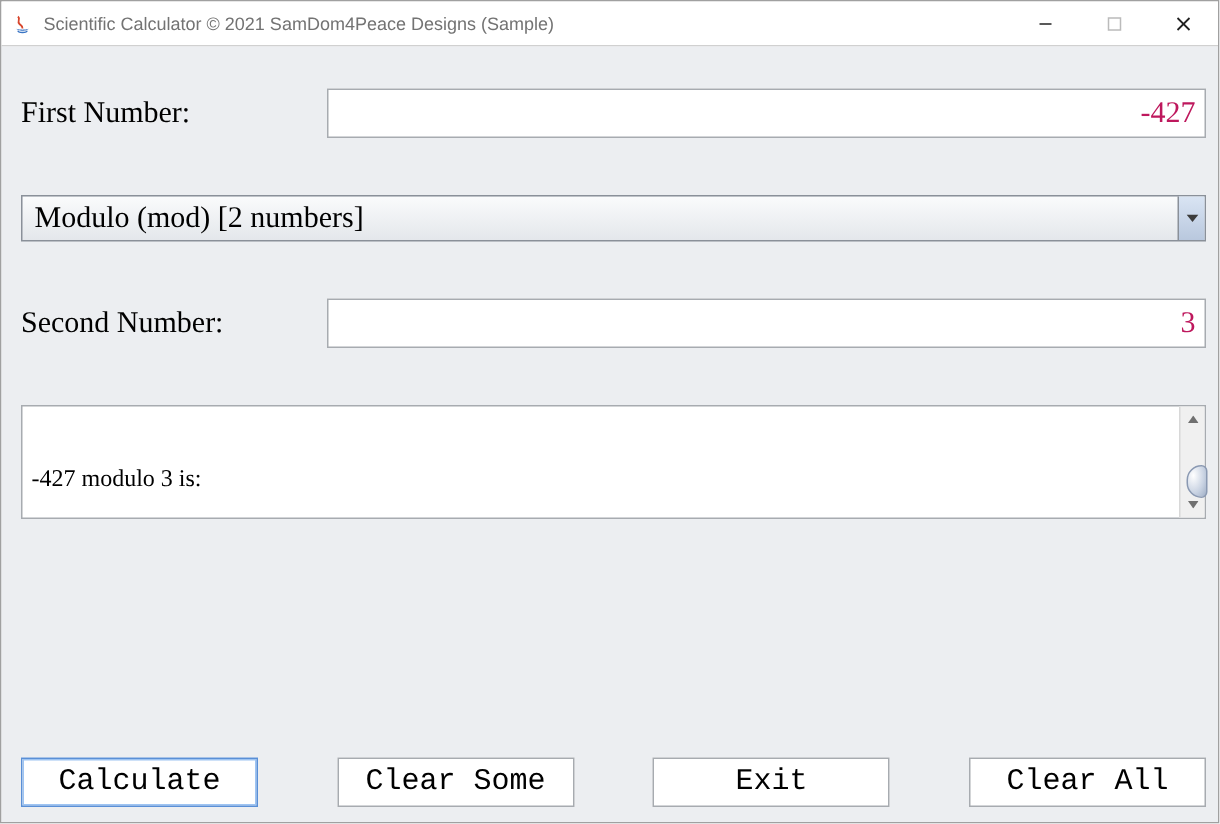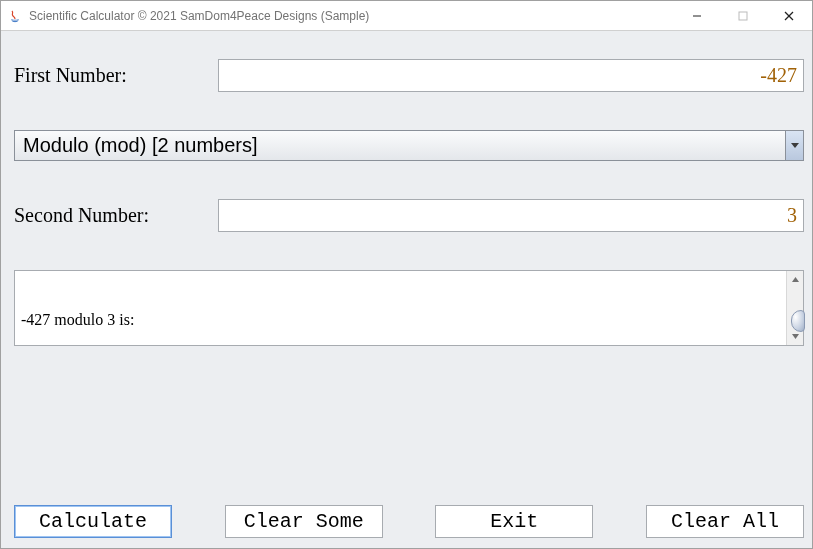--- a/index.html
+++ b/index.html
@@ -82,32 +82,32 @@
   }
   input.text-input {
     width: 100%;
     height: 33px;
     border: 1px solid #a7abb0;
     background: #ffffff;
     font-family: "Times New Roman", Times, serif;
     font-size: 20px;
     padding: 2px 6px;
     text-align: right;
-    color: #a16207;
+    color: #be185d;
   }
   .combo {
     width: 100%;
     height: 31px;
     border: 1px solid #8a9099;
     background: linear-gradient(#fafbfc, #e4e7eb);
     position: relative;
     display: flex;
     align-items: center;
     padding: 0 24px 0 8px;
-    font-family: Liberation Sans, sans-serif;
+    font-family: Liberation Serif, serif;
     font-size: 20px;
     cursor: default;
   }
   .combo .combo-arrow {
     position: absolute;
     right: 0;
     top: 0;
     bottom: 0;
     width: 18px;
     background: linear-gradient(#d9e4f3, #b9c8de);

